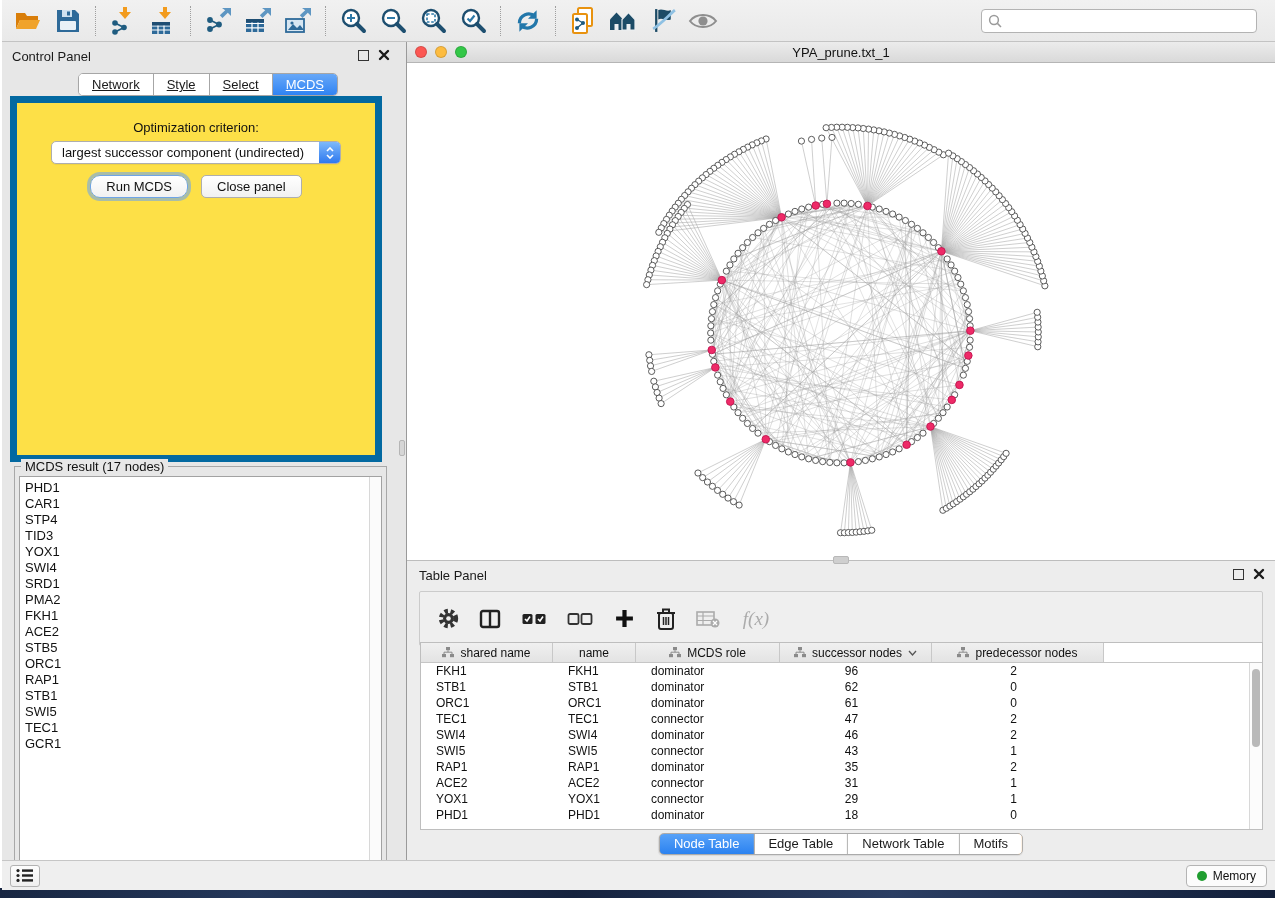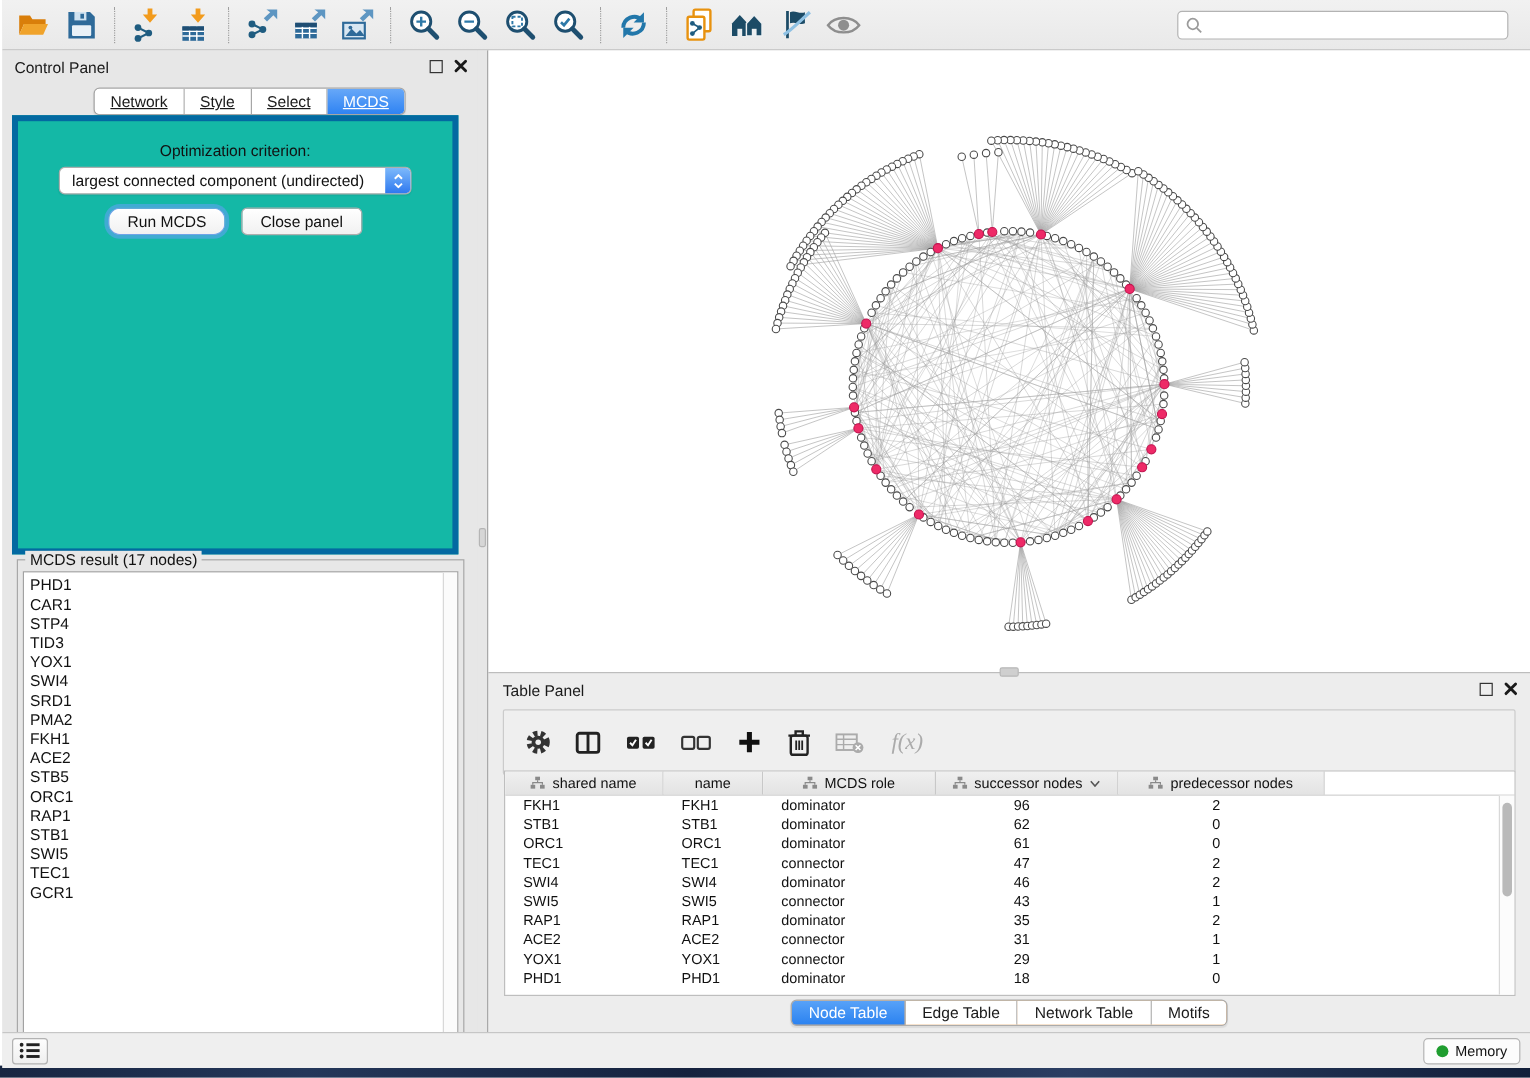--- a/index.html
+++ b/index.html
@@ -36,21 +36,21 @@
   .panel-icons { position:absolute; top:7px; right:8px; display:flex; gap:9px; align-items:center; }
   .float-icon { width:11px; height:11px; border:1.5px solid #333; display:inline-block; background:transparent; }
   .cp-tabs { position:absolute; top:31px; left:76px; display:flex; height:23px;
     border:1px solid #a6a6a6; border-radius:5px; overflow:hidden; background:#fff;
     box-shadow:0 1px 1px rgba(0,0,0,.08); }
   .cp-tab { padding:0 13px; font-size:13px; line-height:21px; color:#1a1a1a; background:#fff;
     border:none; border-right:1px solid #a6a6a6; cursor:pointer; font-family:"Liberation Sans",sans-serif;text-decoration:underline;}
   .cp-tab:last-child { border-right:none; }
   .cp-tab.selected { background:linear-gradient(#67a8f8,#2f83f3); color:#fff; }
   .cp-content { position:absolute; top:54px; left:8px; right:16px; height:366px;
-    border:5px solid #0369a1; background:#14b8a6; }
+    border:7px solid #0369a1; background:#fde047; }
   .opt-label { position:absolute; top:17px; left:0; right:0; text-align:center; font-size:13px; color:#111; }
   .dropdown { position:absolute; top:38px; left:34px; right:34px; height:23px; background:#fff;
     border:1px solid #aeaeae; border-radius:5px; display:flex; align-items:center; cursor:pointer;
     box-shadow:0 1px 1px rgba(0,0,0,.06); }
   .dropdown .val { flex:1; font-size:13px; padding-left:10px; color:#111; white-space:nowrap; overflow:hidden; }
   .dropdown .cap { width:21px; align-self:stretch; border-radius:0 4px 4px 0;
     background:linear-gradient(#7db9fb,#2f79ef); display:flex; flex-direction:column;
     align-items:center; justify-content:center; gap:2px; }
   .btn-row { position:absolute; top:72px; left:0; right:0; display:flex; justify-content:center; gap:13px; }
   .mac-btn { height:23px; padding:0 15px; font-size:13px; color:#111; border:1px solid #aeaeae;
@@ -276,21 +276,21 @@
         </span>
         <div class="cp-tabs">
           <button class="cp-tab">Network</button>
           <button class="cp-tab">Style</button>
           <button class="cp-tab">Select</button>
           <button class="cp-tab selected">MCDS</button>
         </div>
         <div class="cp-content">
           <div class="opt-label">Optimization criterion:</div>
           <div class="dropdown">
-            <span class="val">largest connected component (undirected)</span>
+            <span class="val">largest successor component (undirected)</span>
             <span class="cap">
               <svg width="8" height="5" viewBox="0 0 8 5">
                   <path d="M1 4l3-3 3 3" stroke="#fff" stroke-width="1.6" fill="none"></path>
                 </svg>
               <svg width="8" height="5" viewBox="0 0 8 5">
                   <path d="M1 1l3 3 3-3" stroke="#fff" stroke-width="1.6" fill="none"></path>
                 </svg>
             </span>
           </div>
           <div class="btn-row">
@@ -325,20 +325,28 @@
         </div>
       </aside>
 
       <div class="vsplit">
         <div class="grip"></div>
       </div>
 
       <section class="right-area">
 
         <div class="net-window">
+          <div class="net-titlebar">
+            <span class="traffic">
+              <span class="light" style="background:#fc5753"></span>
+              <span class="light" style="background:#fdbc40"></span>
+              <span class="light" style="background:#33c748"></span>
+            </span>
+            <span class="net-title">YPA_prune.txt_1</span>
+          </div>
           <div class="net-canvas">
             <svg id="netsvg" viewBox="0 0 869 497" preserveAspectRatio="xMidYMid meet">
                 <line x1="375.0" y1="154.2" x2="563.2" y2="255.7" stroke="#9a9a9a" stroke-width="0.7" opacity="0.45"></line>
                 <line x1="375.0" y1="154.2" x2="557.0" y2="227.8" stroke="#9a9a9a" stroke-width="0.7" opacity="0.45"></line>
                 <line x1="375.0" y1="154.2" x2="560.9" y2="298.4" stroke="#9a9a9a" stroke-width="0.7" opacity="0.45"></line>
                 <line x1="375.0" y1="154.2" x2="381.8" y2="389.1" stroke="#9a9a9a" stroke-width="0.7" opacity="0.45"></line>
                 <line x1="375.0" y1="154.2" x2="304.0" y2="270.0" stroke="#9a9a9a" stroke-width="0.7" opacity="0.45"></line>
                 <line x1="375.0" y1="154.2" x2="336.0" y2="184.6" stroke="#9a9a9a" stroke-width="0.7" opacity="0.45"></line>
                 <line x1="375.0" y1="154.2" x2="311.0" y2="227.8" stroke="#9a9a9a" stroke-width="0.7" opacity="0.45"></line>
                 <line x1="375.0" y1="154.2" x2="451.9" y2="141.2" stroke="#9a9a9a" stroke-width="0.7" opacity="0.45"></line>

